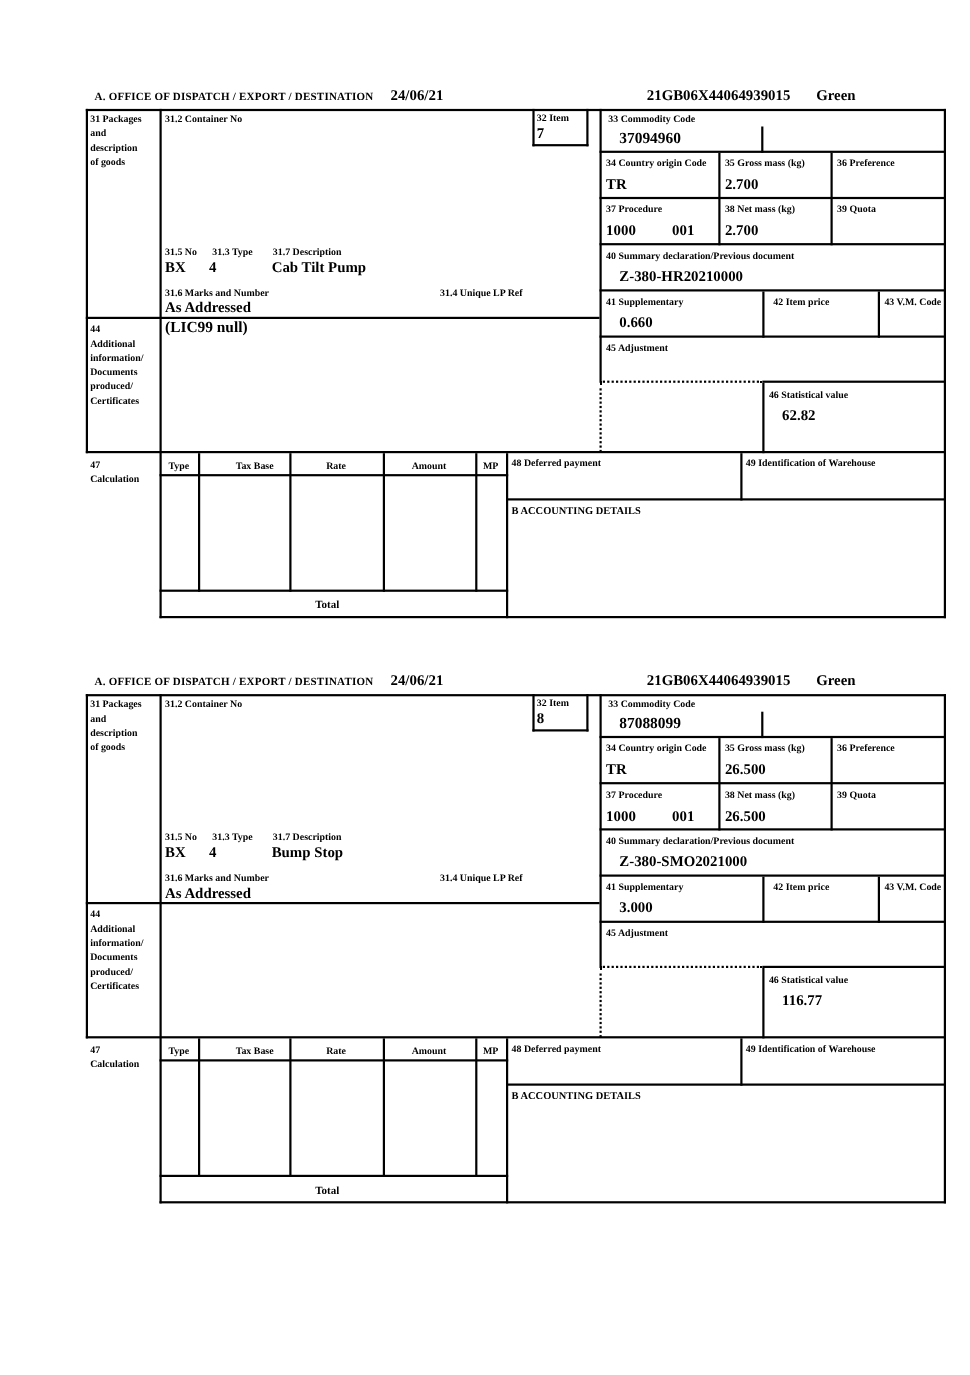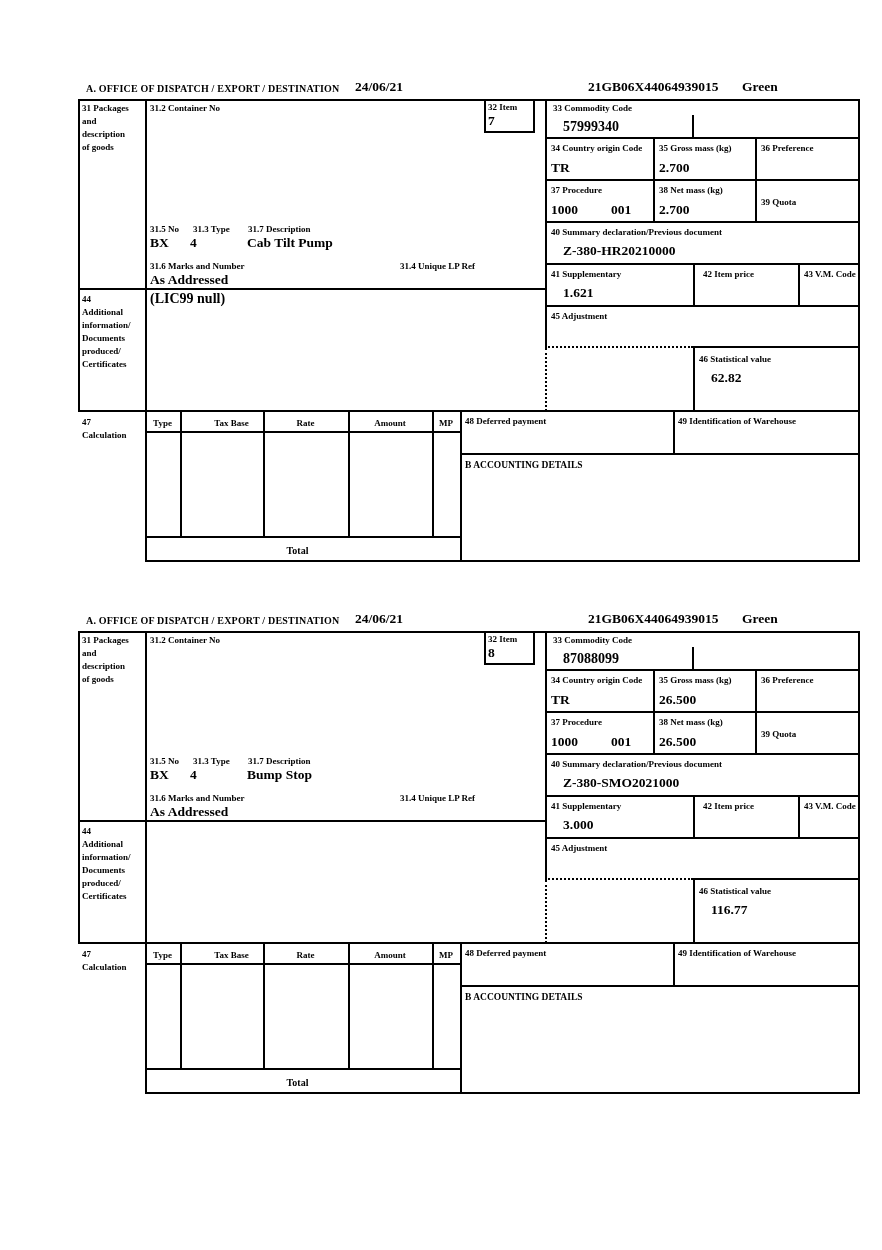--- a/index.html
+++ b/index.html
@@ -54,21 +54,21 @@
   
   .t-box31{left:4px;top:20px;}
   .t-312{left:72px;top:21px;}
   .t-32l{left:410px;top:20px;}  .t-32v{left:410px;top:31px;}
   .t-33l{left:475px;top:21px;}  .t-33v{left:485px;top:37px;font-size:14px;}
   .t-34l{left:473px;top:61px;}  .t-34v{left:473px;top:78px;}
   .t-35l{left:581px;top:61px;}  .t-35v{left:581px;top:78px;}
   .t-36l{left:683px;top:61px;}
   .t-37l{left:473px;top:103px;} .t-37v1{left:473px;top:120px;} .t-37v2{left:533px;top:120px;}
   .t-38l{left:581px;top:103px;} .t-38v{left:581px;top:120px;}
-  .t-39l{left:683px;top:115px;}
+  .t-39l{left:683px;top:103px;}
   .t-40l{left:473px;top:145px;} .t-40v{left:485px;top:161px;}
   .t-41l{left:473px;top:187px;} .t-41v{left:485px;top:203px;}
   .t-42l{left:625px;top:187px;}
   .t-43l{left:726px;top:187px;}
   .t-45l{left:473px;top:229px;}
   .t-46l{left:621px;top:272px;} .t-46v{left:633px;top:288px;}
   .t-315l{left:72px;top:142px;} .t-313l{left:115px;top:142px;} .t-317l{left:170px;top:142px;}
   .t-315v{left:72px;top:153px;} .t-313v{left:112px;top:153px;} .t-317v{left:169px;top:153px;}
   .t-316l{left:72px;top:179px;} .t-316v{left:72px;top:190px;text-align:center;}
   .t-314l{left:322px;top:179px;}
@@ -134,36 +134,36 @@
     <i class="ln lh-bot"></i>
 
     <span class="t ml t-box31">31 Packages
 and
 description
 of goods</span>
     <span class="t lbl t-312">31.2 Container No</span>
     <span class="t lbl t-32l">32 Item</span>
     <span class="t val t-32v">7</span>
     <span class="t lbl t-33l">33 Commodity Code</span>
-    <span class="t val t-33v">57999340</span>
+    <span class="t val t-33v">37094960</span>
     <span class="t lbl t-34l">34 Country origin Code</span>
     <span class="t val t-34v">TR</span>
     <span class="t lbl t-35l">35 Gross mass (kg)</span>
     <span class="t val t-35v">2.700</span>
     <span class="t lbl t-36l">36 Preference</span>
     <span class="t lbl t-37l">37 Procedure</span>
     <span class="t val t-37v1">1000</span>
     <span class="t val t-37v2">001</span>
     <span class="t lbl t-38l">38 Net mass (kg)</span>
     <span class="t val t-38v">2.700</span>
     <span class="t lbl t-39l">39 Quota</span>
     <span class="t lbl t-40l">40 Summary declaration/Previous document</span>
     <span class="t val t-40v">Z-380-HR20210000</span>
     <span class="t lbl t-41l">41 Supplementary</span>
-    <span class="t val t-41v">1.621</span>
+    <span class="t val t-41v">0.660</span>
     <span class="t lbl t-42l">42 Item price</span>
     <span class="t lbl t-43l">43 V.M. Code</span>
     <span class="t lbl t-45l">45 Adjustment</span>
     <span class="t lbl t-46l">46 Statistical value</span>
     <span class="t val t-46v">62.82</span>
     <span class="t lbl t-315l">31.5 No</span>
     <span class="t lbl t-313l">31.3 Type</span>
     <span class="t lbl t-317l">31.7 Description</span>
     <span class="t val t-315v">BX</span>
     <span class="t val t-313v">4</span>

